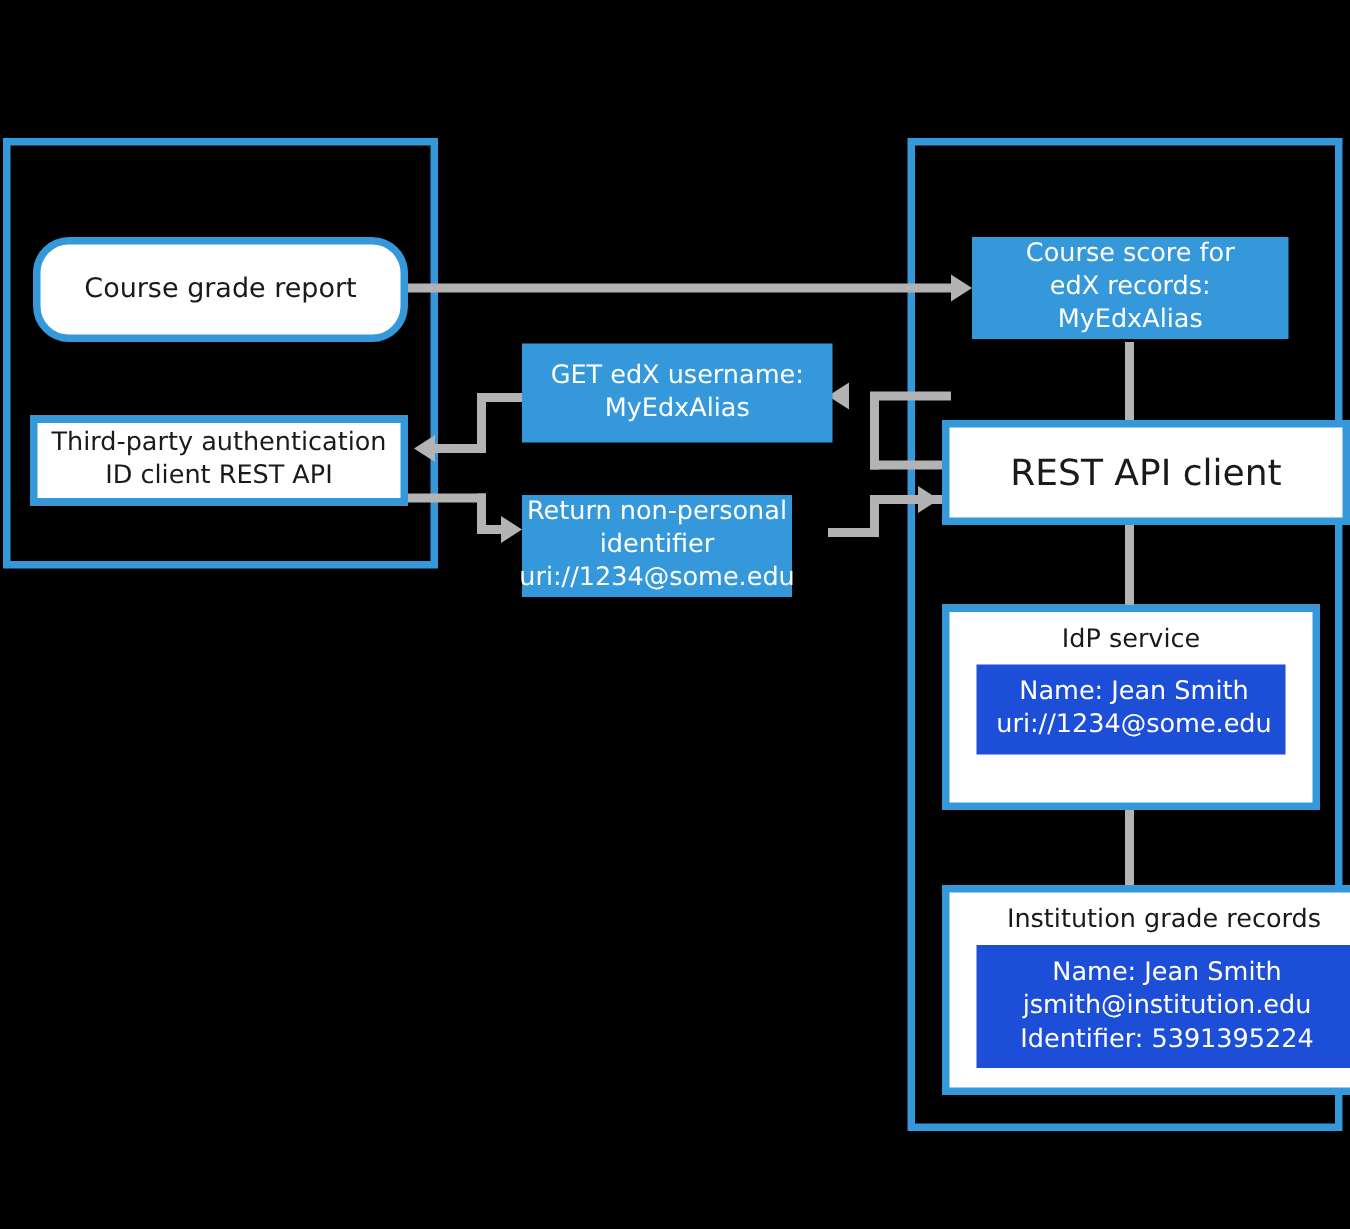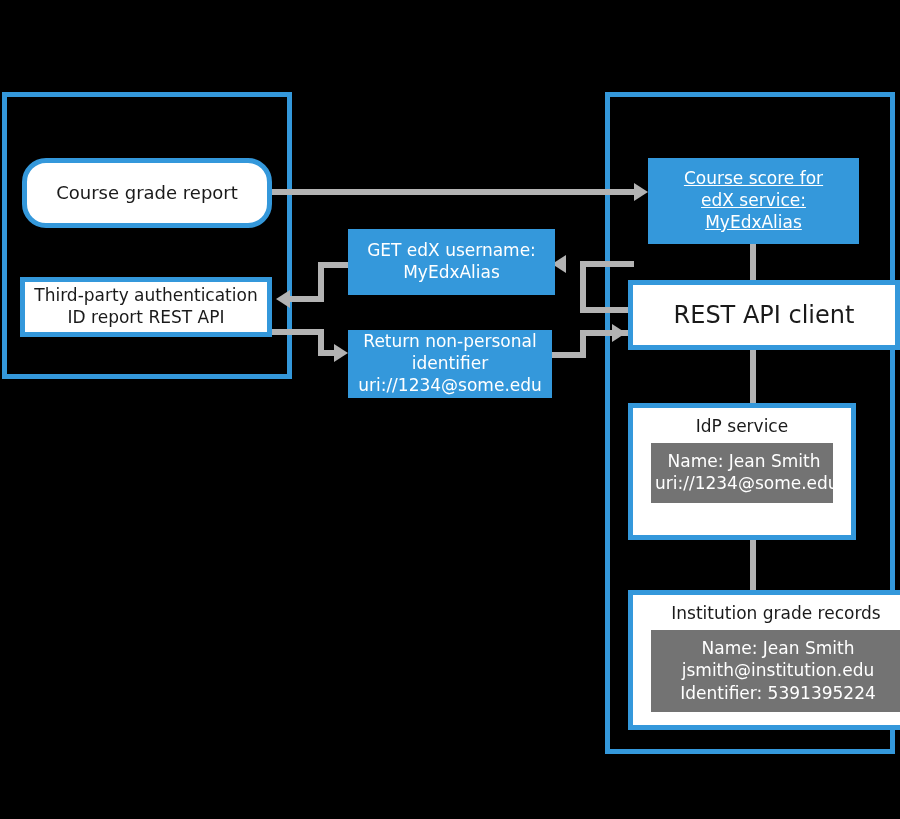--- a/index.html
+++ b/index.html
@@ -58,21 +58,21 @@
     justify-content: flex-start;
     padding-top: 8px;
   }
   .card-title {
     font-size: 17px;
     color: #1a1a1a;
     line-height: 1.2;
     margin-bottom: 7px;
   }
   .card-body {
-    background: #737373;
+    background: #1d4ed8;
     color: #ffffff;
     width: calc(100% - 36px);
     padding: 7px 0 8px 4px;
     box-sizing: border-box;
     font-size: 17px;
     line-height: 1.3;
   }
   .card-body .ln { display: block; white-space: nowrap; }
 
   .node .ln { display: block; white-space: nowrap; }
@@ -139,45 +139,45 @@
   <div class="seg v" style="left:750px; top:350px; height:55px;"></div>
 
   <div class="seg v" style="left:750px; top:540px; height:52px;"></div>
 
   <div class="node white" style="left:22px; top:158px; width:250px; height:70px; font-size:18px;border-radius:24px;">
     <span class="ln">Course grade report</span>
   </div>
 
   <div class="node white" style="left:20px; top:277px; width:252px; height:60px; font-size:17px;">
     <span class="ln">Third-party authentication</span>
-    <span class="ln">ID report REST API</span>
+    <span class="ln">ID client REST API</span>
   </div>
 
   <div class="node blue" style="left:348px; top:229px; width:207px; height:66px; font-size:17px;">
     <span class="ln">GET edX username:</span>
     <span class="ln">MyEdxAlias</span>
   </div>
 
-  <div class="node blue" style="left:348px; top:330px; width:204px; height:68px; font-size:17px;">
+  <div class="node blue" style="left:348px; top:330px; width:180px; height:68px; font-size:17px;">
     <span class="ln">Return non-personal</span>
     <span class="ln">identifier</span>
     <span class="ln">uri://1234@some.edu</span>
   </div>
 
-  <div class="node blue" style="left:648px; top:158px; width:211px; height:86px; font-size:17px;text-decoration:underline;">
+  <div class="node blue" style="left:648px; top:158px; width:211px; height:68px; font-size:17px;">
     <span class="ln">Course score for</span>
-    <span class="ln">edX service:</span>
+    <span class="ln">edX records:</span>
     <span class="ln">MyEdxAlias</span>
   </div>
 
   <div class="node white" style="left:628px; top:280px; width:272px; height:70px; font-size:24px;">
     <span class="ln">REST API client</span>
   </div>
 
-  <div class="node card" style="left:628px; top:403px; width:228px; height:137px;">
+  <div class="node card" style="left:628px; top:403px; width:252px; height:137px;">
     <div class="card-title">IdP service</div>
     <div class="card-body">
       <span class="ln">Name: Jean Smith</span>
       <span class="ln">uri://1234@some.edu</span>
     </div>
   </div>
 
   <div class="node card" style="left:628px; top:590px; width:296px; height:140px;">
     <div class="card-title">Institution grade records</div>
     <div class="card-body">

